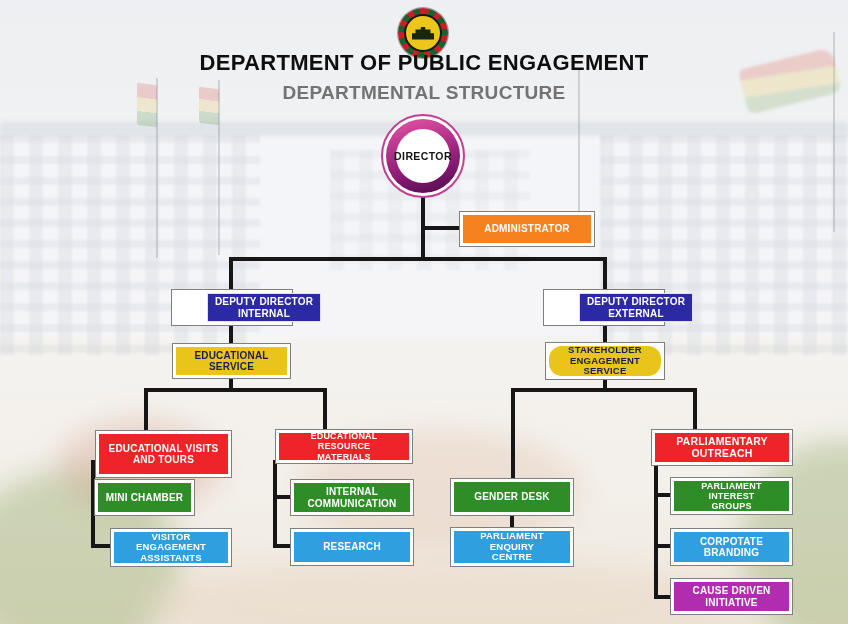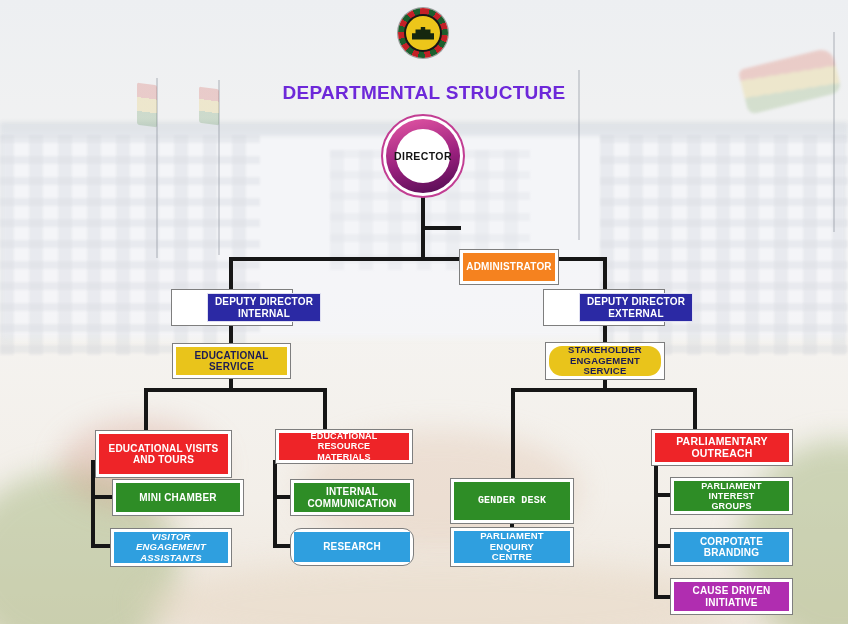--- a/index.html
+++ b/index.html
@@ -45,21 +45,21 @@
     box-shadow:0 0 0 1px rgba(0,0,0,.35);}
   .logo-mid{width:38px;height:38px;border-radius:50%;background:#161616;
     display:flex;align-items:center;justify-content:center;}
   .logo-inner{width:34px;height:34px;border-radius:50%;background:#ecc61a;
     display:flex;align-items:center;justify-content:center;}
   .logo-building{width:22px;height:13px;background:#15270f;
     clip-path:polygon(0 100%,0 52%,16% 52%,16% 24%,40% 24%,40% 0,60% 0,60% 24%,84% 24%,84% 52%,100% 52%,100% 100%);}
   .title{position:absolute;left:0;top:50px;width:848px;text-align:center;
     font-size:22px;font-weight:800;letter-spacing:.3px;color:#0e0e0e;}
   .subtitle{position:absolute;left:0;top:82px;width:848px;text-align:center;
-    font-size:19px;font-weight:800;letter-spacing:.3px;color:#6d28d9;}
+    font-size:19px;font-weight:800;letter-spacing:.3px;color:#737373;}
 
   
   .line{position:absolute;background:#161616;}
 
   
   .node{position:absolute;background:#ffffff;border:1.5px solid #7e7e7e;
     padding:3px;box-sizing:border-box;}
   .node-fill{width:100%;height:100%;display:flex;align-items:center;justify-content:center;
     text-align:center;color:#ffffff;font-weight:700;font-size:10px;line-height:1.12;
     letter-spacing:.2px;white-space:pre-line;box-sizing:border-box;}
@@ -106,20 +106,21 @@
   <div class="flagcloth flag-big" style="left:742px;top:58px;"></div>
   <div class="flagpole" style="left:578px;top:70px;height:170px;"></div>
 
   <div class="logo">
     <div class="logo-mid">
       <div class="logo-inner">
         <div class="logo-building"></div>
       </div>
     </div>
   </div>
+  <div class="title">DEPARTMENT OF PUBLIC ENGAGEMENT</div>
   <div class="subtitle">DEPARTMENTAL STRUCTURE</div>
 
   <div class="line" style="left:421px;top:196px;width:4px;height:64px;"></div>
   <div class="line" style="left:423px;top:226px;width:38px;height:4px;"></div>
   <div class="line" style="left:229px;top:257px;width:378px;height:4px;"></div>
   <div class="line" style="left:229px;top:257px;width:4px;height:34px;"></div>
   <div class="line" style="left:603px;top:257px;width:4px;height:34px;"></div>
   <div class="line" style="left:229px;top:324px;width:4px;height:22px;"></div>
   <div class="line" style="left:603px;top:324px;width:4px;height:22px;"></div>
   <div class="line" style="left:229px;top:377px;width:4px;height:14px;"></div>
@@ -146,21 +147,21 @@
   <div class="line" style="left:654px;top:595px;width:18px;height:4px;"></div>
 
   <div class="director">
     <div class="ring-outer">
       <div class="ring-grad">
         <div class="ring-center">DIRECTOR</div>
       </div>
     </div>
   </div>
 
-  <div class="node" style="left:459px;top:211px;width:100px;height:36px;margin-top:38px;">
+  <div class="node" style="left:459px;top:211px;width:136px;height:36px;">
     <div class="node-fill orange"><span>ADMINISTRATOR</span></div>
   </div>
 
   <div class="node" style="left:171px;top:289px;width:122px;height:37px;">
     <div class="node-fill navy"><span>DEPUTY DIRECTOR
 INTERNAL</span></div>
   </div>
   <div class="node" style="left:543px;top:289px;width:122px;height:37px;">
     <div class="node-fill navy"><span>DEPUTY DIRECTOR
 EXTERNAL</span></div>
@@ -173,43 +174,43 @@
   <div class="node" style="left:545px;top:342px;width:120px;height:38px;">
     <div class="node-fill gold" style="font-size:9.5px;border-radius:13px;"><span>STAKEHOLDER
 ENGAGEMENT
 SERVICE</span></div>
   </div>
 
   <div class="node" style="left:95px;top:430px;width:137px;height:48px;">
     <div class="node-fill red"><span>EDUCATIONAL VISITS
 AND TOURS</span></div>
   </div>
-  <div class="node" style="left:112px;top:479px;width:132px;height:37px;">
+  <div class="node" style="left:94px;top:479px;width:101px;height:37px;">
     <div class="node-fill green"><span>MINI CHAMBER</span></div>
   </div>
-  <div class="node" style="left:110px;top:528px;width:122px;height:39px;font-style:italic;">
+  <div class="node" style="left:110px;top:528px;width:122px;height:39px;">
     <div class="node-fill blue" style="font-size:9.5px;"><span>VISITOR
 ENGAGEMENT
 ASSISTANTS</span></div>
   </div>
 
   <div class="node" style="left:275px;top:429px;width:138px;height:35px;">
     <div class="node-fill red" style="font-size:9px;"><span>EDUCATIONAL
 RESOURCE
 MATERIALS</span></div>
   </div>
   <div class="node" style="left:290px;top:479px;width:124px;height:37px;">
     <div class="node-fill green"><span>INTERNAL
 COMMUNICATION</span></div>
   </div>
-  <div class="node" style="left:290px;top:528px;width:124px;height:38px;border-radius:11px;">
+  <div class="node" style="left:290px;top:528px;width:124px;height:38px;">
     <div class="node-fill blue"><span>RESEARCH</span></div>
   </div>
 
-  <div class="node" style="left:450px;top:478px;width:124px;height:46px;font-family:Liberation Mono, monospace;">
+  <div class="node" style="left:450px;top:478px;width:124px;height:38px;">
     <div class="node-fill green"><span>GENDER DESK</span></div>
   </div>
   <div class="node" style="left:450px;top:527px;width:124px;height:40px;">
     <div class="node-fill blue" style="font-size:9.5px;"><span>PARLIAMENT
 ENQUIRY
 CENTRE</span></div>
   </div>
 
   <div class="node" style="left:651px;top:429px;width:142px;height:37px;">
     <div class="node-fill red" style="font-size:10.5px;"><span>PARLIAMENTARY

